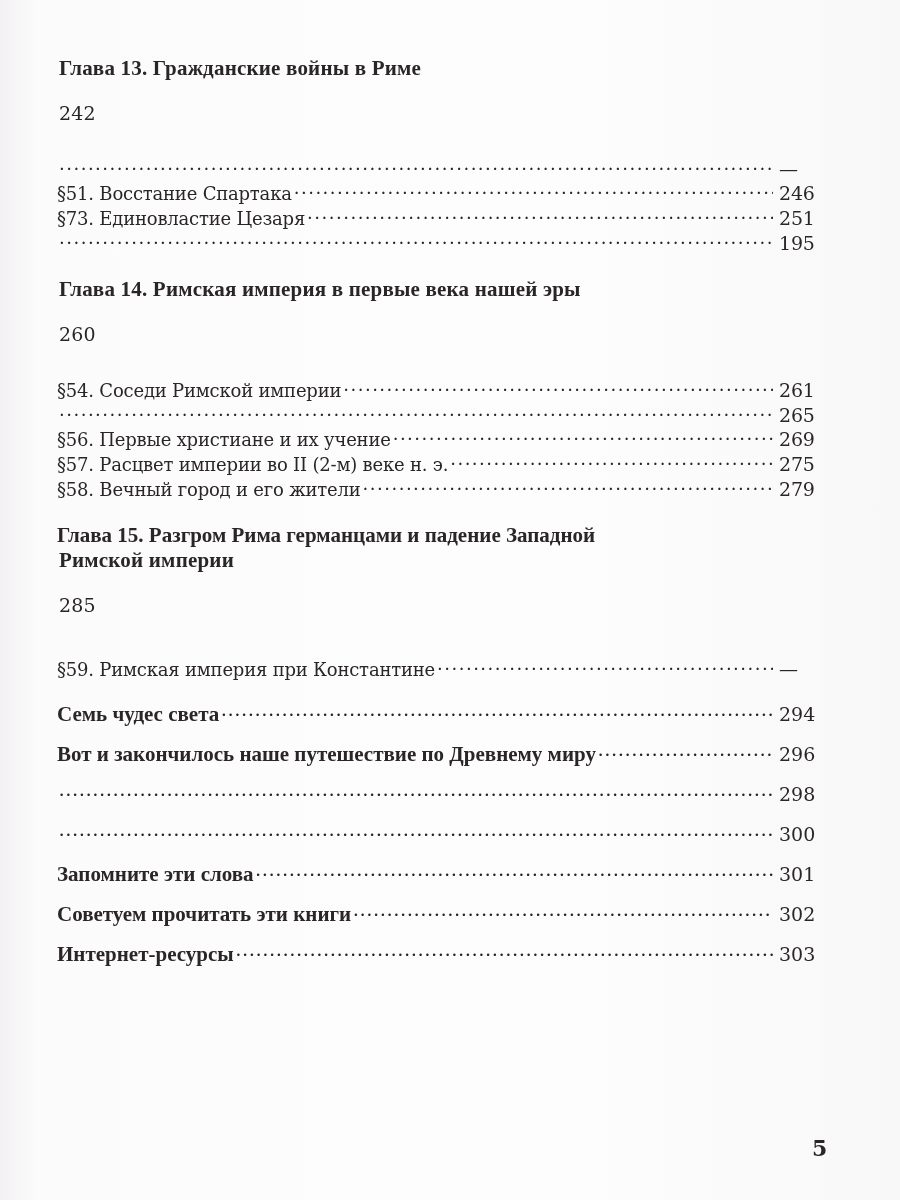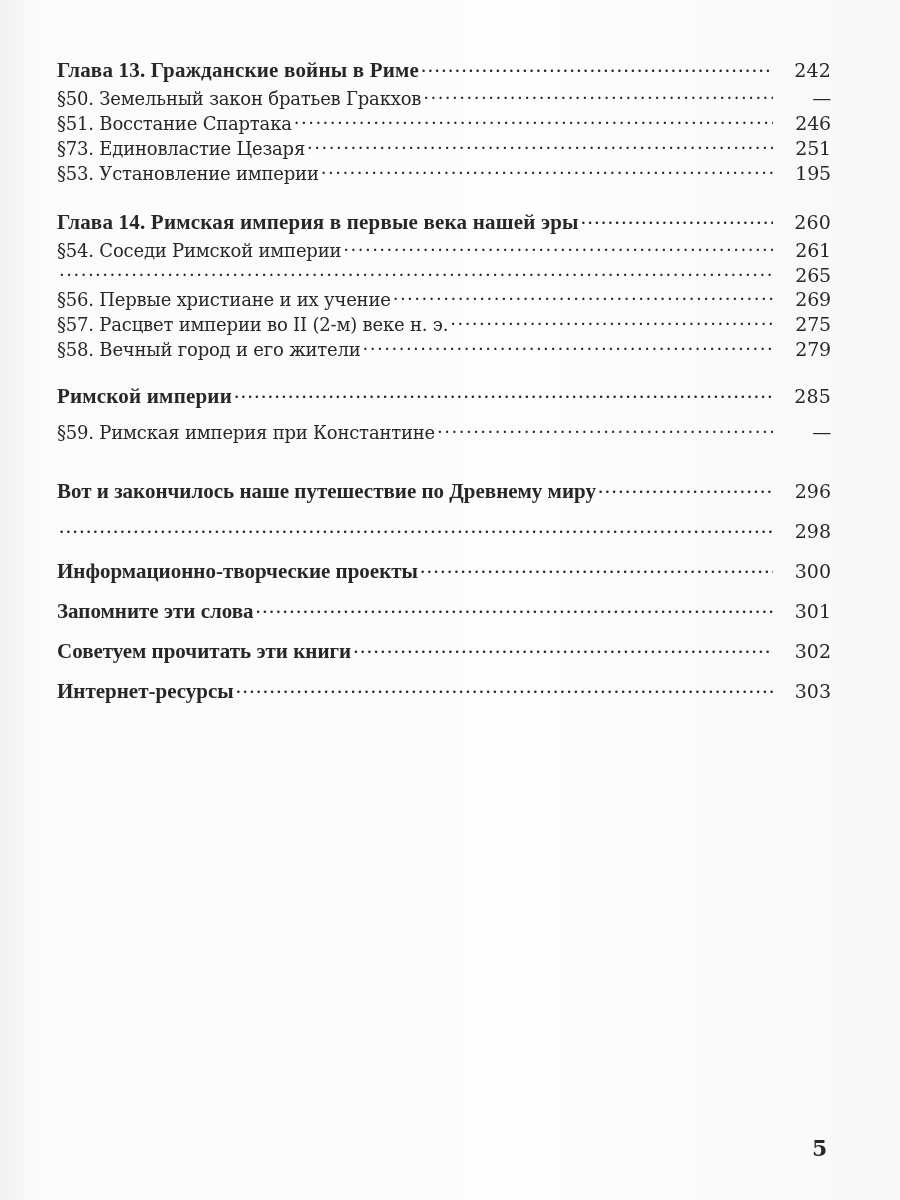--- a/index.html
+++ b/index.html
@@ -32,20 +32,21 @@
       align-items: baseline;
       font-size: 20px;
       line-height: 24px;
       white-space: nowrap;
     }
     .row.chapter {
       font-family: "Liberation Serif", "DejaVu Serif", serif;
       font-weight: bold;
       font-size: 21px;
       letter-spacing: 0.2px;
+      flex-direction: column;
     }
     .row.section {
       font-family: "DejaVu Serif", serif;
       font-size: 18px;
       line-height: 24px;
       letter-spacing: -0.2px;
     }
     .row.standalone {
       font-family: "Liberation Serif", "DejaVu Serif", serif;
       font-weight: bold;
@@ -64,21 +65,21 @@
     .leader::after {
       content: "....................................................................................................................................................................................................................";
       position: absolute;
       left: 0; bottom: 0;
       letter-spacing: 1.5px;
       font-weight: normal;
       white-space: nowrap;
     }
     .page-num {
       flex: 0 0 52px;
-      text-align: right;
+      text-align: left;
       font-family: "DejaVu Serif", serif;
       font-weight: normal;
       font-size: 19px;
     }
     .gap-sm { height: 4px; }
     .gap-md { height: 12px; }
     .gap-lg { height: 14px; }
     .chapter-first-line {
       font-family: "Liberation Serif", "DejaVu Serif", serif;
       font-weight: bold;
@@ -103,36 +104,34 @@
 
   <div class="toc">
 
     <div class="row chapter">
       <span class="title">Глава 13. Гражданские войны в Риме</span>
       <span class="leader"></span>
       <span class="page-num">242</span>
     </div>
     <div class="gap-sm"></div>
     <div class="row section">
-      <span class="title">§50. Земельный закон братьев Гракхов</span>
       <span class="leader"></span>
       <span class="page-num">—</span>
     </div>
     <div class="row section">
       <span class="title">§51. Восстание Спартака</span>
       <span class="leader"></span>
       <span class="page-num">246</span>
     </div>
     <div class="row section">
       <span class="title">§73. Единовластие Цезаря</span>
       <span class="leader"></span>
       <span class="page-num">251</span>
     </div>
     <div class="row section">
-      <span class="title">§53. Установление империи</span>
       <span class="leader"></span>
       <span class="page-num">195</span>
     </div>
 
     <div class="gap-lg" style="height:22px"></div>
 
     <div class="row chapter">
       <span class="title">Глава 14. Римская империя в первые века нашей эры</span>
       <span class="leader"></span>
       <span class="page-num">260</span>
@@ -158,48 +157,53 @@
       <span class="page-num">275</span>
     </div>
     <div class="row section">
       <span class="title">§58. Вечный город и его жители</span>
       <span class="leader"></span>
       <span class="page-num">279</span>
     </div>
 
     <div class="gap-lg" style="height:20px"></div>
 
+    <div class="chapter-first-line">Глава 15. Разгром Рима германцами и падение Западной</div>
     <div class="row chapter">
       <span class="title">Римской империи</span>
       <span class="leader"></span>
       <span class="page-num">285</span>
     </div>
     <div class="gap-md"></div>
     <div class="row section">
       <span class="title">§59. Римская империя при Константине</span>
       <span class="leader"></span>
       <span class="page-num">—</span>
     </div>
 
     <div class="gap-lg" style="height:18px"></div>
 
+    <div class="row standalone">
+      <span class="title">Семь чудес света</span>
+      <span class="leader"></span>
+      <span class="page-num">294</span>
+    </div>
     <div class="gap-md" style="height:14px"></div>
     <div class="row standalone">
       <span class="title">Вот и закончилось наше путешествие по Древнему миру</span>
       <span class="leader"></span>
       <span class="page-num">296</span>
     </div>
     <div class="gap-md" style="height:14px"></div>
     <div class="row standalone">
       <span class="leader"></span>
       <span class="page-num">298</span>
     </div>
     <div class="gap-md" style="height:14px"></div>
     <div class="row standalone">
-      <span class="title">Информационно-творческие проекты</span>
       <span class="leader"></span>
       <span class="page-num">300</span>
     </div>
     <div class="gap-md" style="height:14px"></div>
     <div class="row standalone">
       <span class="title">Запомните эти слова</span>
       <span class="leader"></span>
       <span class="page-num">301</span>
     </div>
     <div class="gap-md" style="height:14px"></div>

